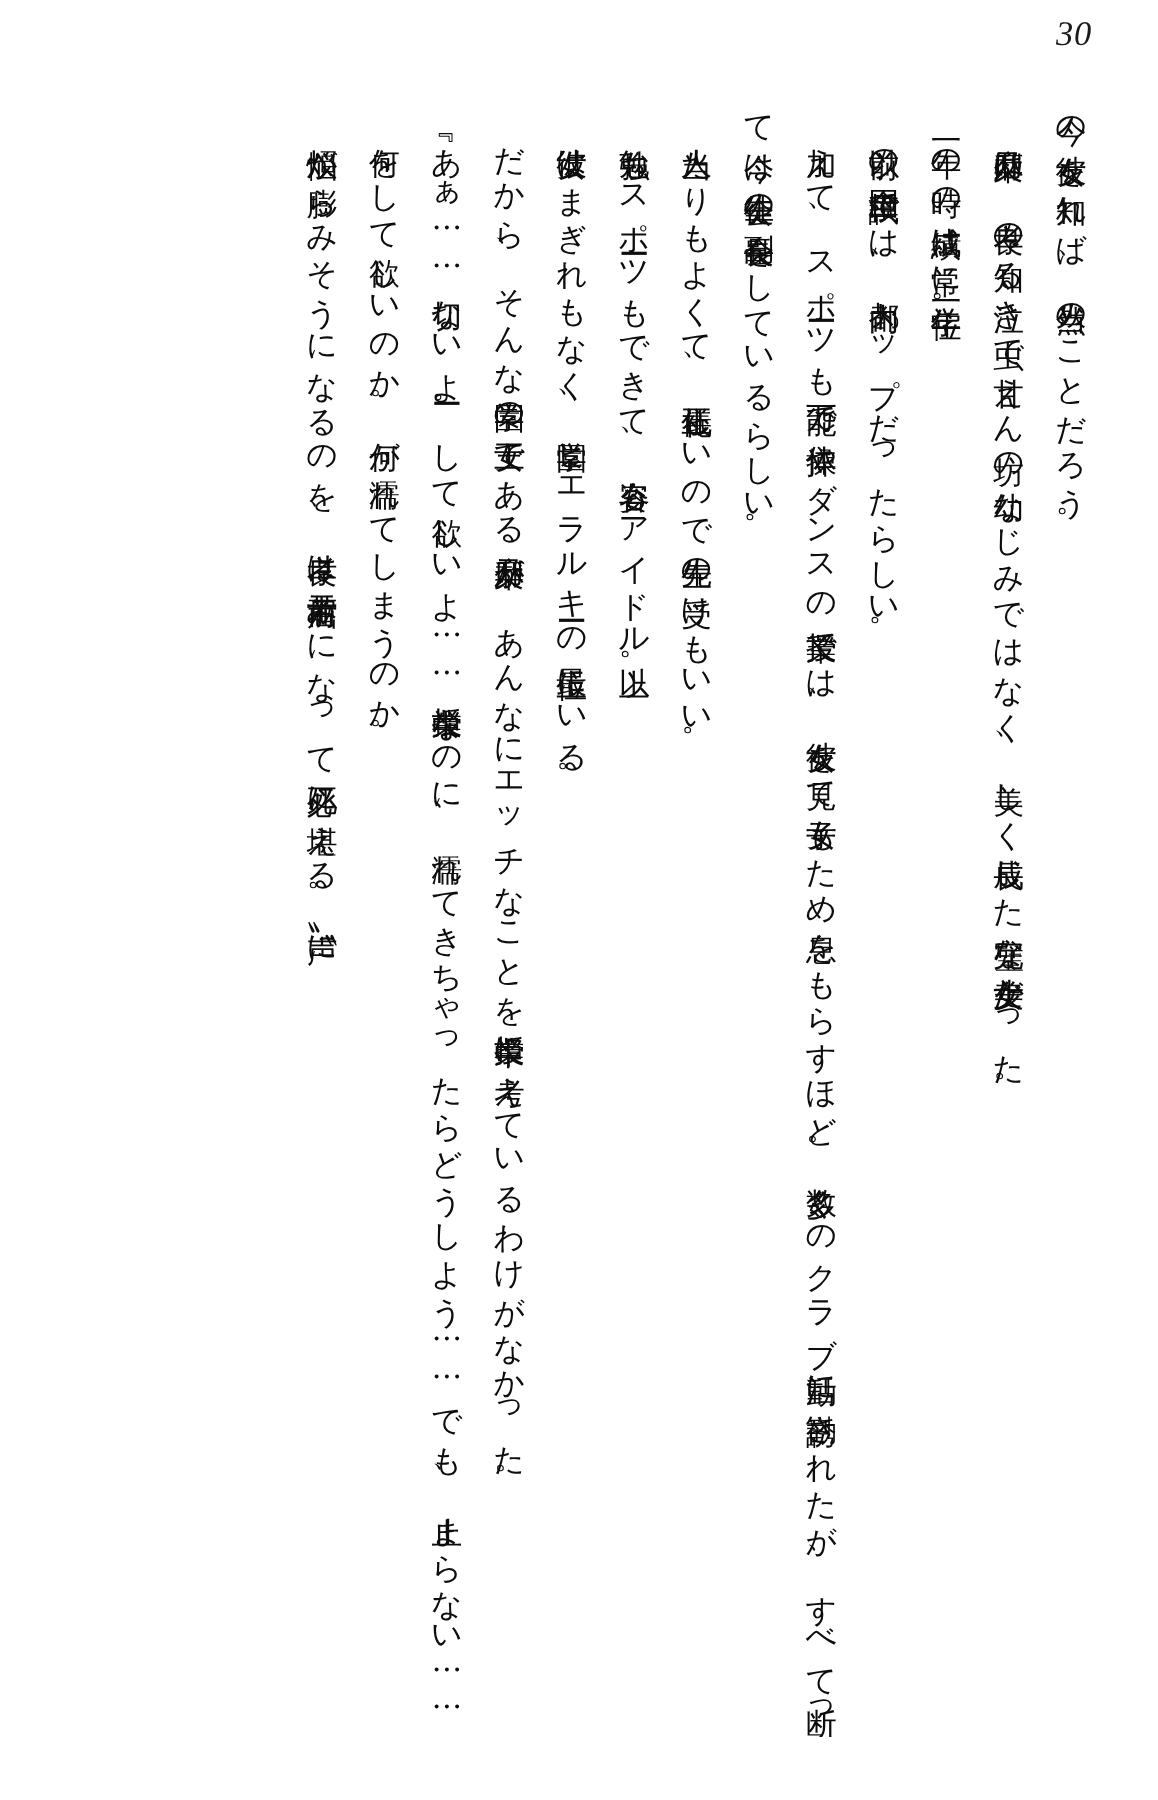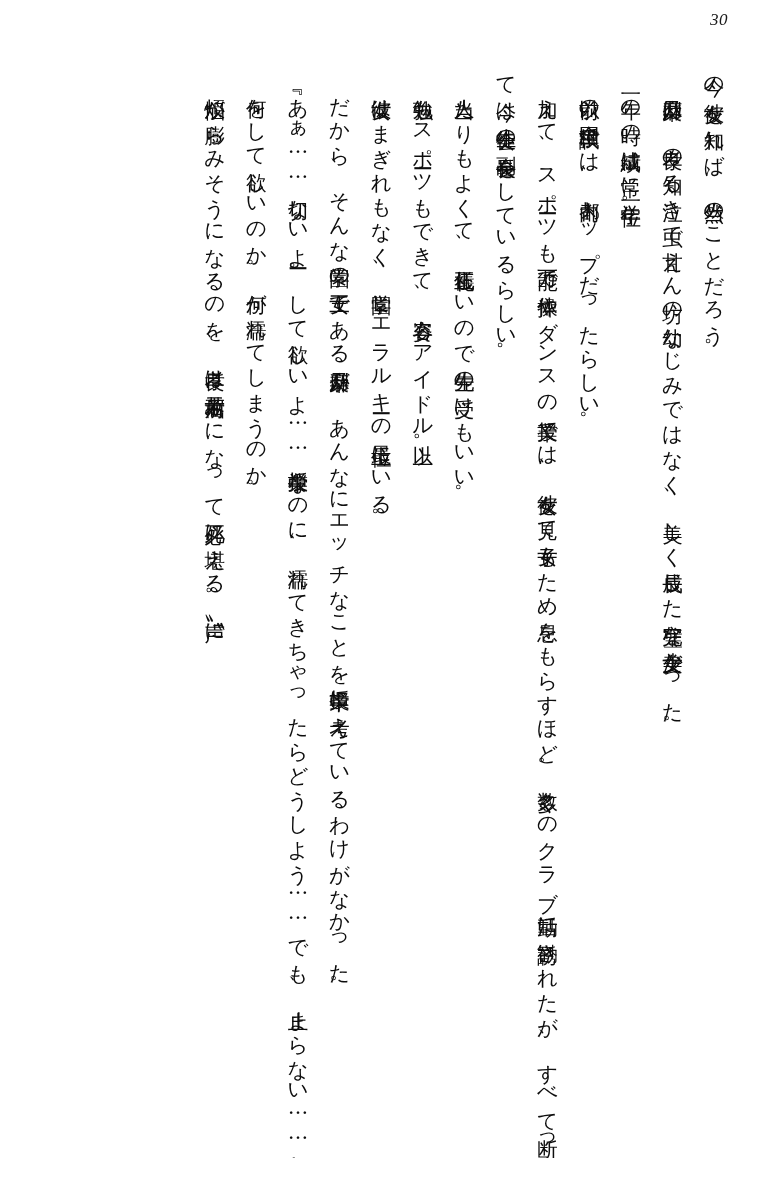--- a/index.html
+++ b/index.html
@@ -18,21 +18,21 @@
   #page {
     width: 772px;
     height: 1200px;
     position: relative;
     box-sizing: border-box;
   }
   #page-number {
     position: absolute;
     top: 10px;
     right: 44px;
-    font-size: 17px;
+    font-size: 23px;
     font-style: italic;
     font-family: "Liberation Serif", "DejaVu Serif", serif;
     color: #1a1a1a;
     letter-spacing: 0.5px;
   }
   #body-text {
     position: absolute;
     top: 62px;
     right: 38px;
     left: 36px;

